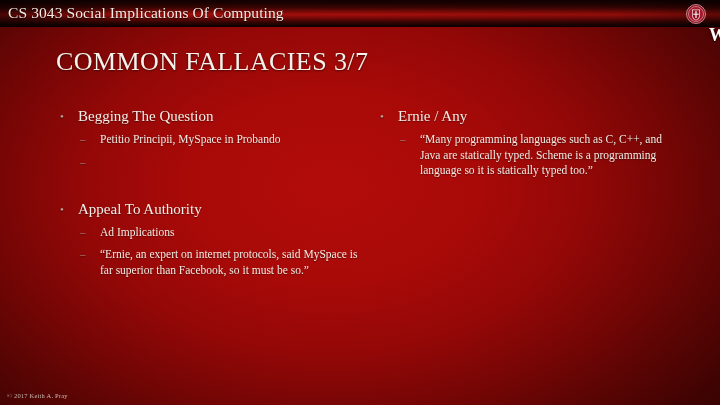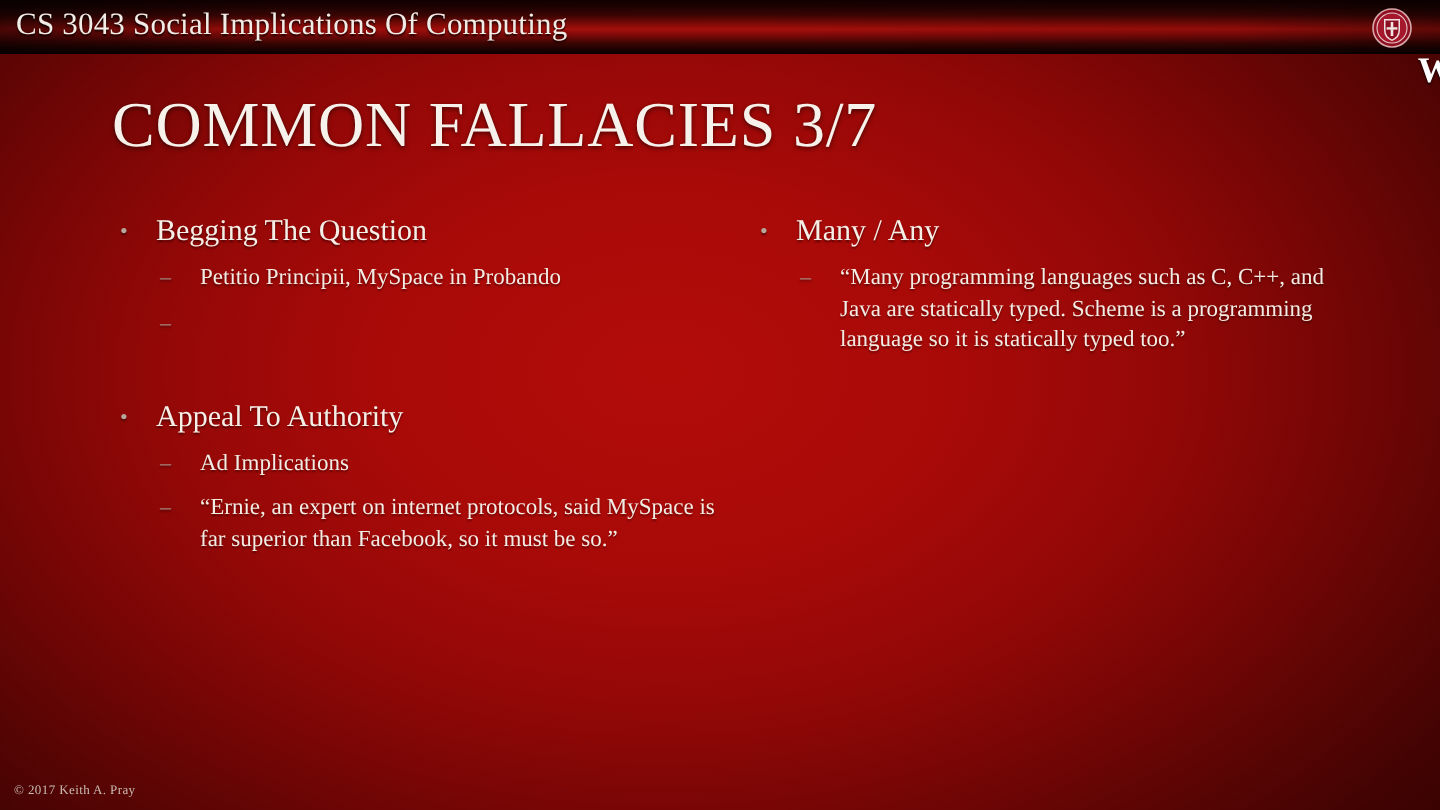--- a/index.html
+++ b/index.html
@@ -99,21 +99,21 @@
     line-height: 20px;
     text-shadow: 0 1px 1px rgba(0,0,0,0.75);
     margin-top: 42px;
   }
 
   
   .slide-title {
     position: absolute;
     left: 56px;
     top: 45px;
-    font-size: 32px;
+    font-size: 26px;
     line-height: 34px;
     color: #f6f1ea;
     letter-spacing: 0.4px;
     text-shadow: 0 1px 2px rgba(0,0,0,0.55);
   }
 
   
   .body-area {
     position: absolute;
     left: 0;
@@ -238,21 +238,21 @@
           <span>“Ernie, an expert on internet protocols, said MySpace is far superior than Facebook, so it must be so.”</span>
         </div>
       </div>
 
     </div>
 
     <div class="column column-right">
       <div class="group">
         <div class="bullet-l1">
           <span class="marker">•</span>
-          <span>Many / Any</span>
+          <span>Ernie / Any</span>
         </div>
         <div class="bullet-l2">
           <span class="marker">–</span>
           <span>“Many programming languages such as C, C++, and Java are statically typed. Scheme is a programming language so it is statically typed too.”</span>
         </div>
       </div>
     </div>
 
   </div>
 

